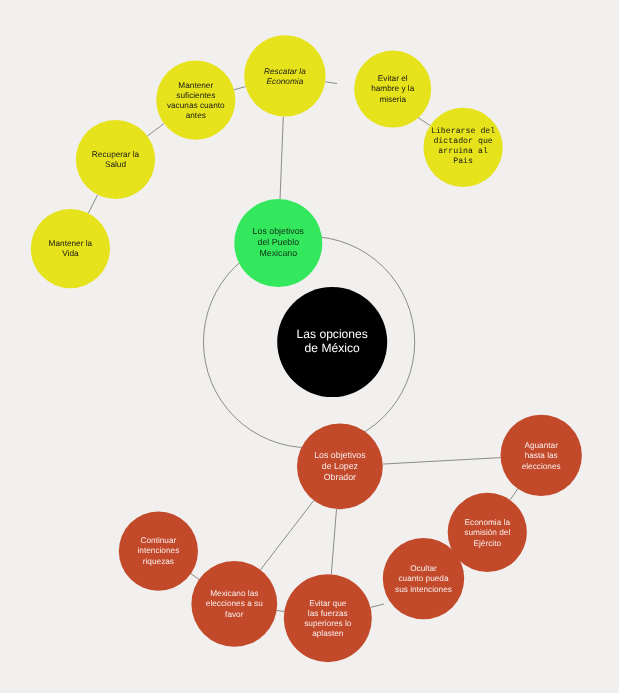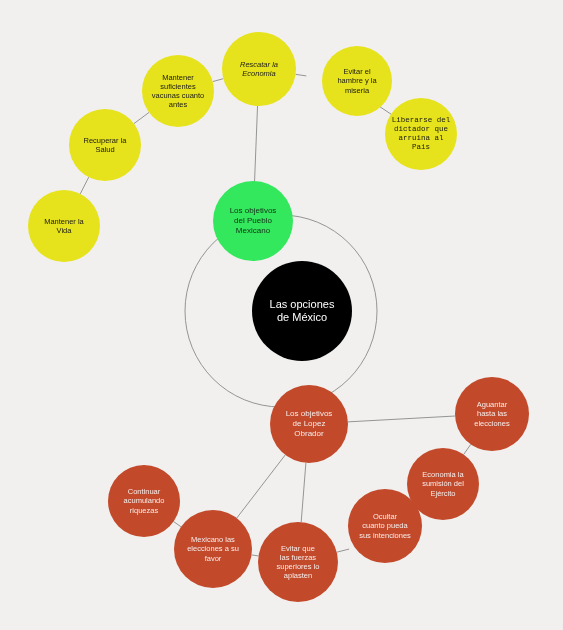--- a/index.html
+++ b/index.html
@@ -141,18 +141,18 @@
 superiores lo
 aplasten</span>
       </div>
       <div class="node brown leaf" style="left: 174px; top: 510px; width: 78px; height: 78px;">
         <span class="label">Mexicano las
 elecciones a su
 favor</span>
       </div>
       <div class="node brown leaf" style="left: 108px; top: 465px; width: 72px; height: 72px;">
         <span class="label">Continuar
-acumulando
+intenciones
 riquezas</span>
       </div>
     </div>
 
 </div>
 
 </body></html>

